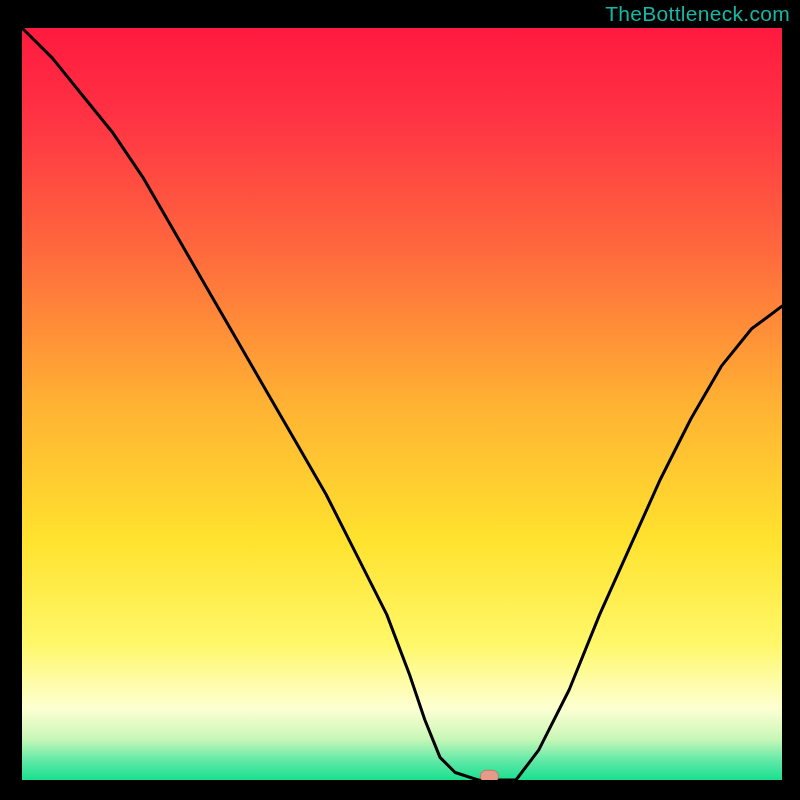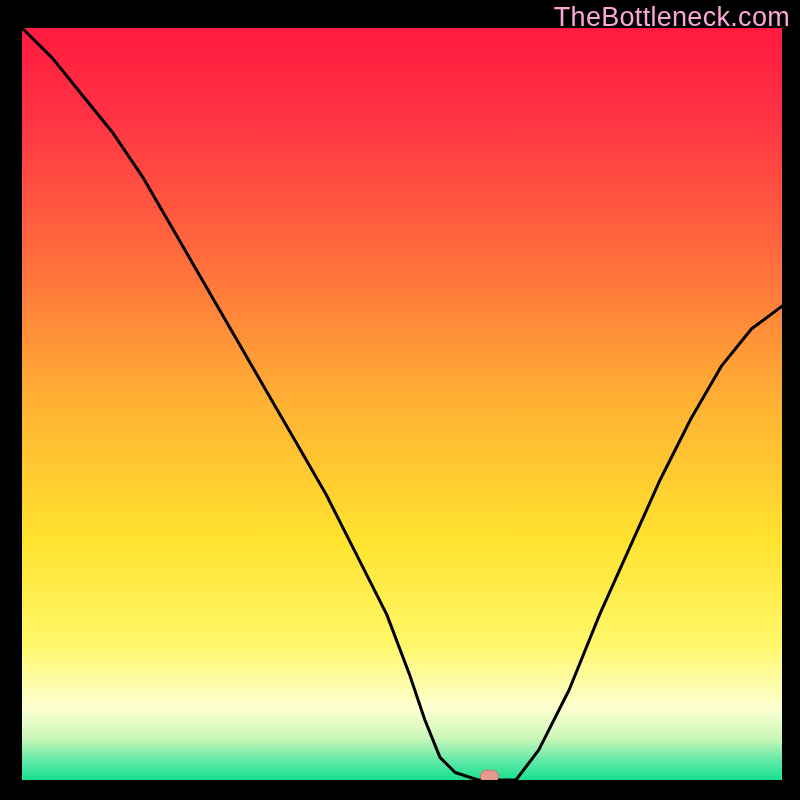--- a/index.html
+++ b/index.html
@@ -13,22 +13,22 @@
   }
   .container {
     position: relative;
     width: 800px;
     height: 800px;
   }
   .watermark {
     position: absolute;
     top: 2px;
     right: 10px;
-    color: #f9a8d4;
-    font-size: 27px;
+    color: #14b8a6;
+    font-size: 21px;
     letter-spacing: 0.3px;
     z-index: 10;
   }
   .plot-slot {
     position: absolute;
     left: 22px;
     top: 28px;
     width: 760px;
     height: 752px;
     background: #000;

